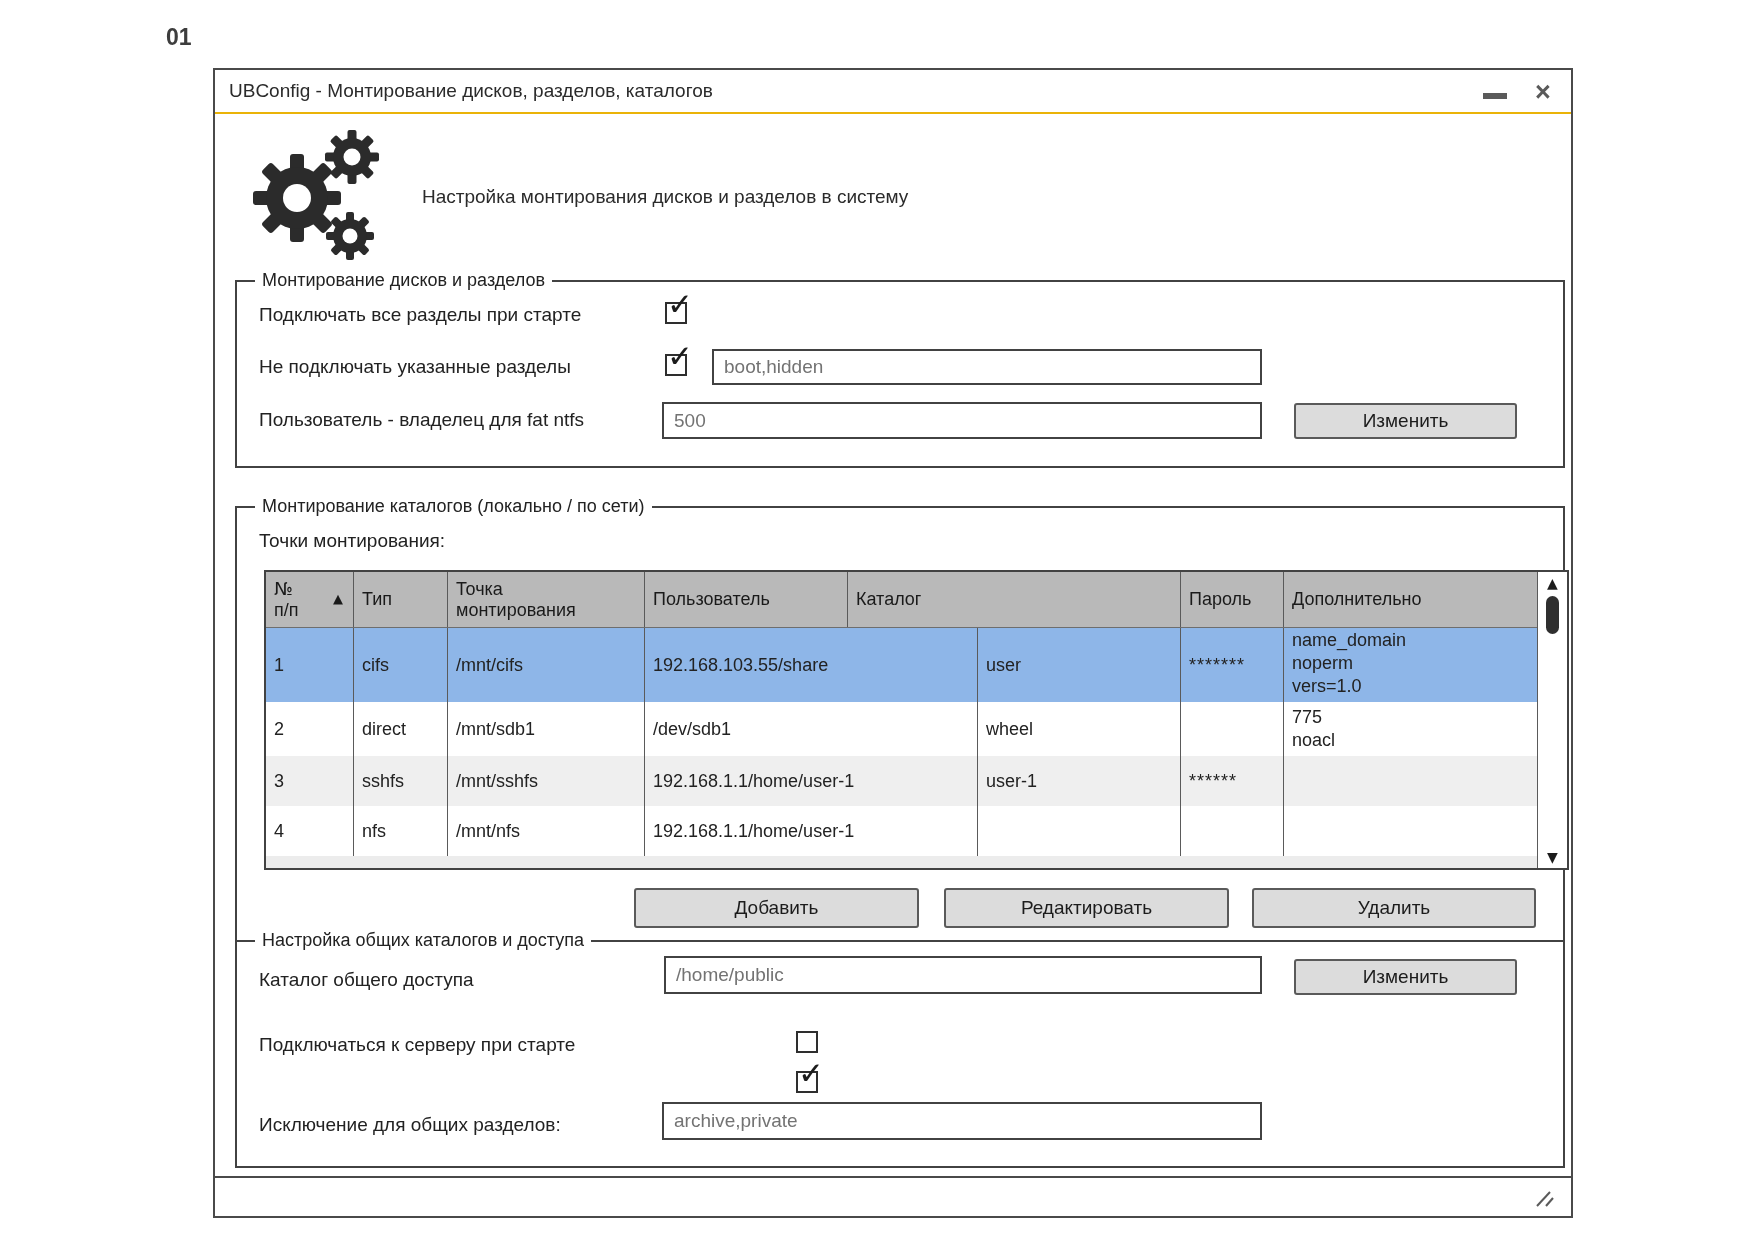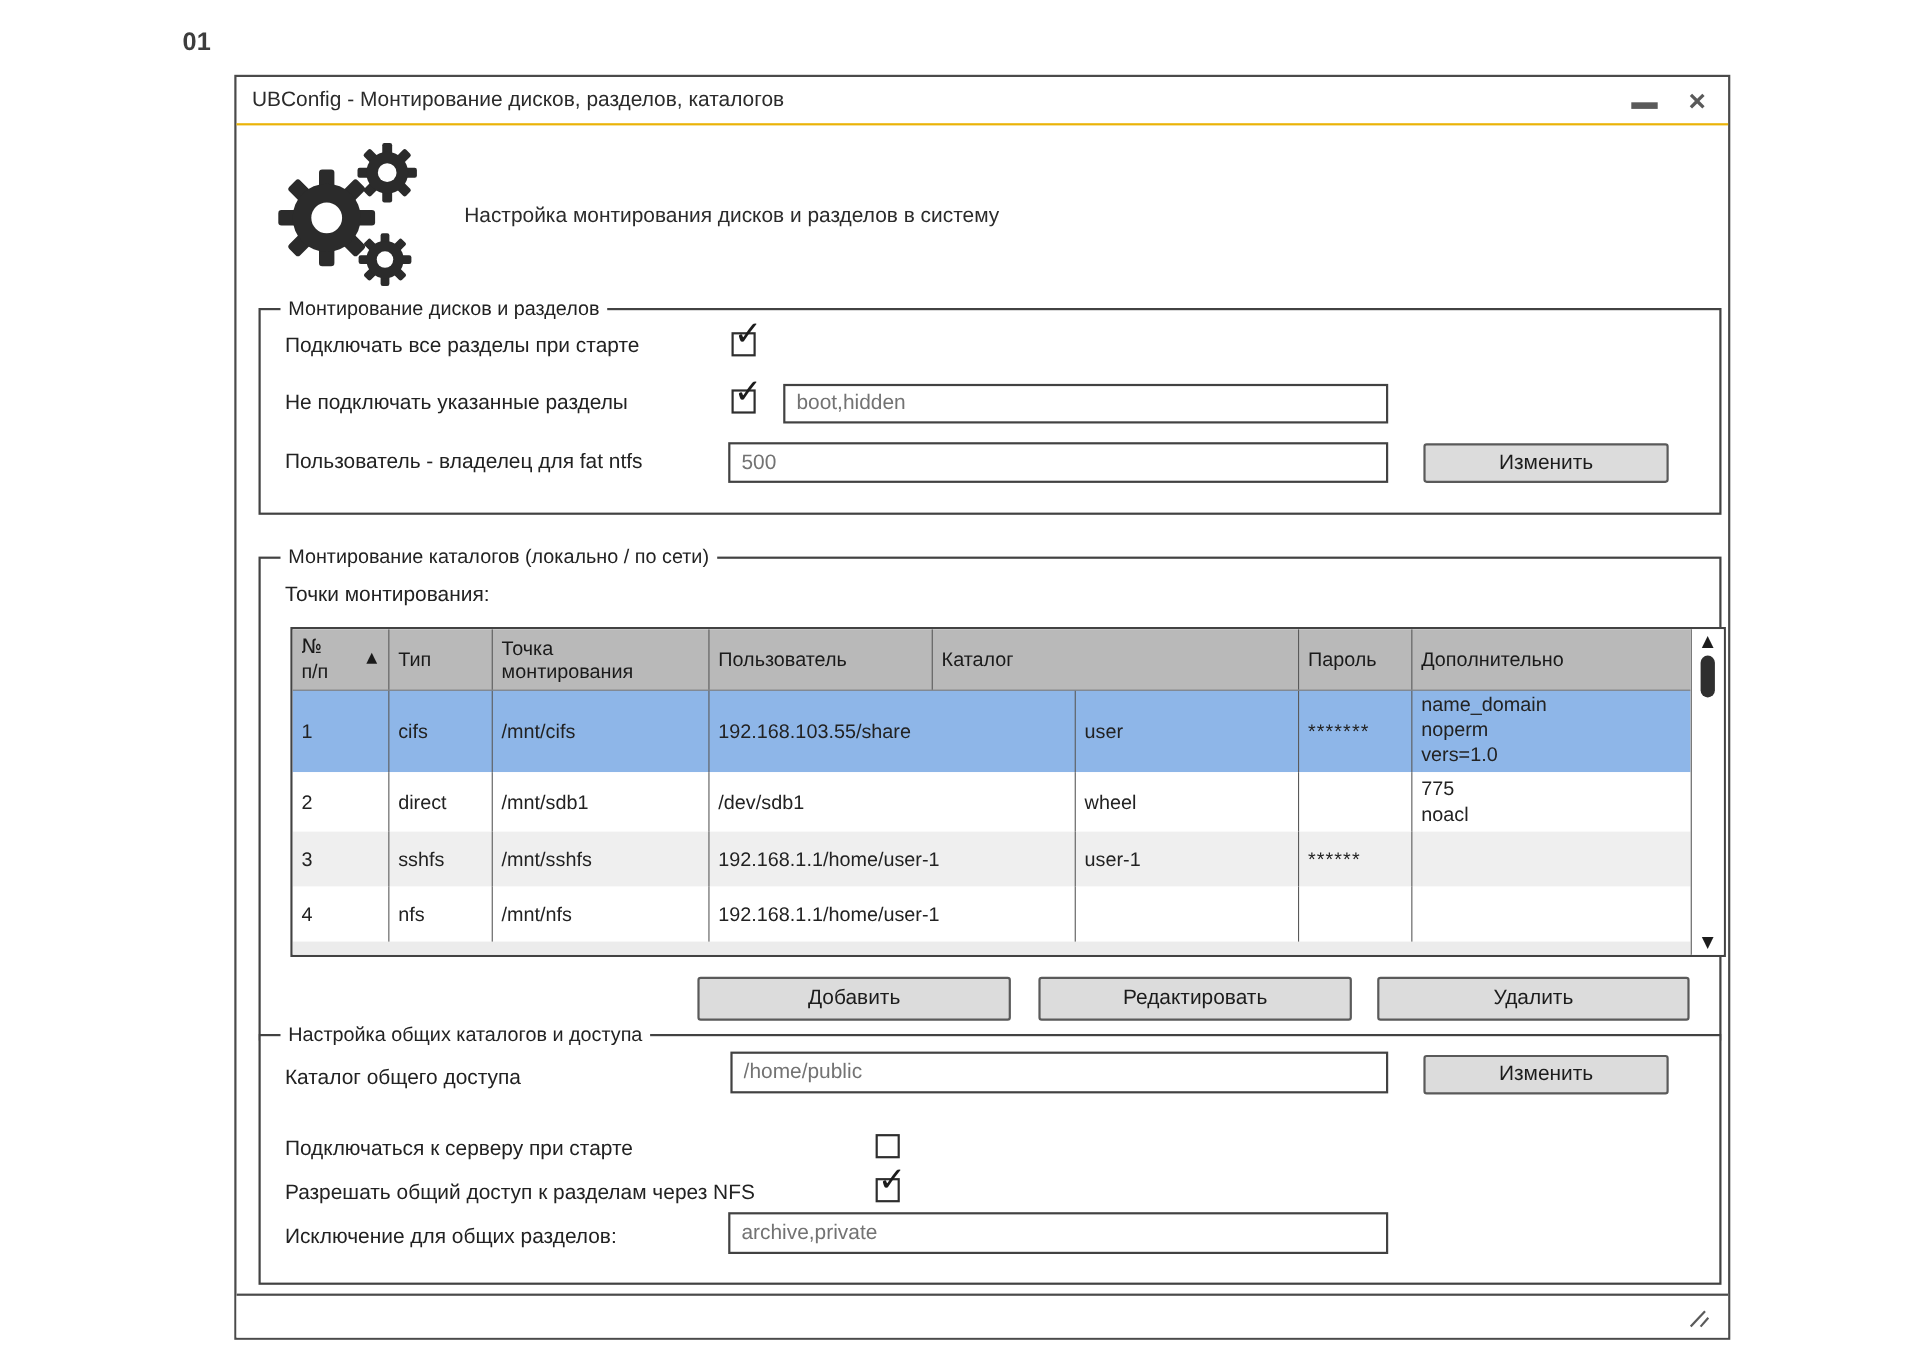--- a/index.html
+++ b/index.html
@@ -270,21 +270,20 @@
   <div class="groupbox g3">
     <span class="legend">Настройка общих каталогов и доступа</span>
 
     <div class="lbl" style="left:22px; top:27px;">Каталог общего доступа</div>
     <input class="tbox" style="left: 427px; top: 14px; width: 598px; height: 38px;" value="/home/public">
     <div class="push-btn" style="left:1057px; top:17px; width:223px; height:36px;">Изменить</div>
 
     <div class="lbl" style="left:22px; top:92px;">Подключаться к серверу при старте</div>
     <div class="cbx" style="left:559px; top:89px;"></div>
 
-    <div class="lbl" style="left:22px; top:132px;">Разрешать общий доступ к разделам через NFS</div>
     <div class="cbx" style="left:559px; top:129px;">
       <span class="tick">✓</span>
     </div>
 
     <div class="lbl" style="left:22px; top:172px;">Исключение для общих разделов:</div>
     <input class="tbox" style="left: 425px; top: 160px; width: 600px; height: 38px;" value="archive,private">
   </div>
 
   <div class="statusbar">
     <svg class="resize-grip" width="22" height="18" viewBox="0 0 22 18">

